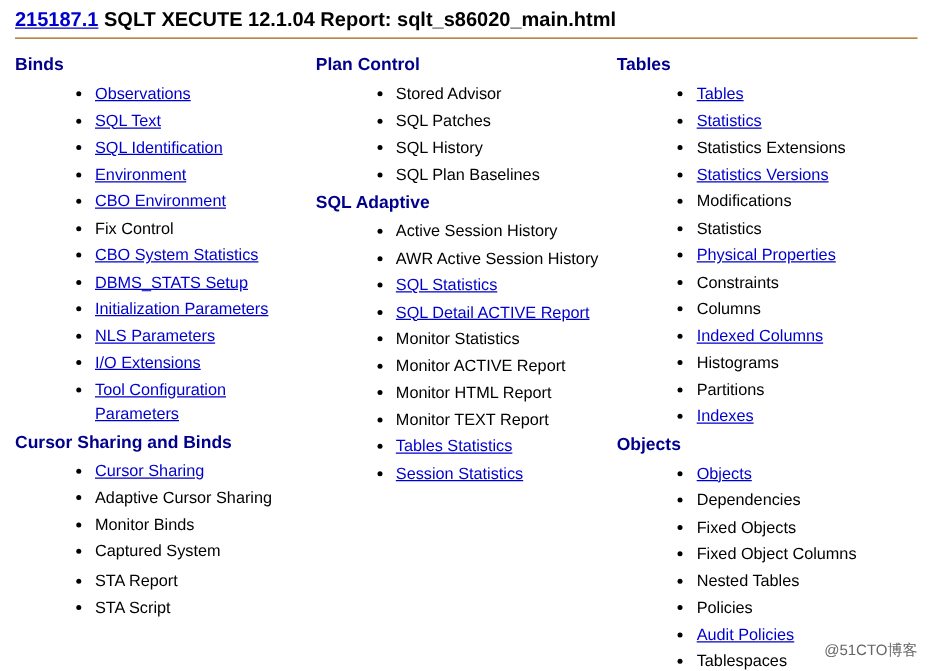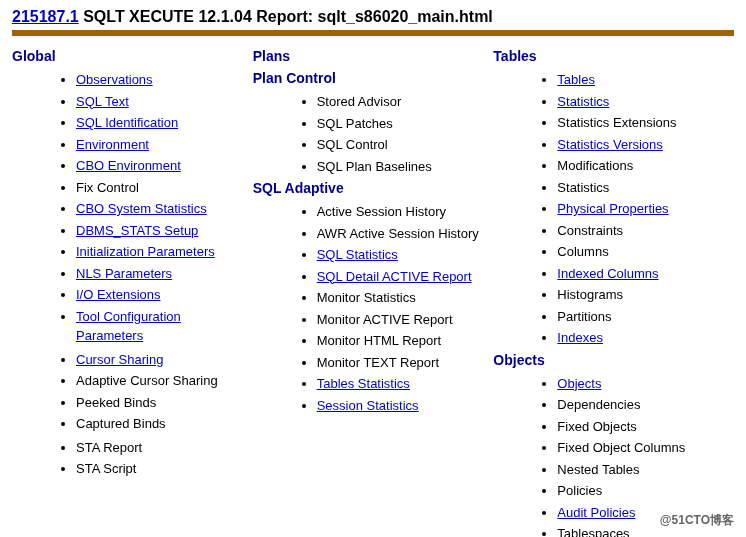--- a/index.html
+++ b/index.html
@@ -9,21 +9,21 @@
       background: #fff;
       color: #000;
       width: 746px;
       min-height: 537px;
       padding: 8px 12px 12px 12px;
     }
     .page-title {
       font-size: 16px;
       font-weight: bold;
       margin-bottom: 12px;
-      border-bottom: 6px solid #a16207;
+      border-bottom: 1px solid #a16207;
       padding-bottom: 4px;
     }
     .page-title a {
       color: #00c;
       text-decoration: underline;
     }
     .columns-wrapper {
       display: flex;
       gap: 0;
       align-items: flex-start;
@@ -61,72 +61,71 @@
       font-size: 18px;
       margin-left: 4px;
       display: inline-block;
     }
     .watermark {
       position: fixed;
       bottom: 8px;
       right: 12px;
       color: #666;
       font-size: 12px;
-      font-weight: bold;
     }
   </style>
 </head>
 <body>
 
 <div class="page-title">
   <a href="#">215187.1</a>
   <span> <span>SQLT XECUTE 12.1.04  Report: sqlt_s86020_main.html</span></span>
 </div>
 
 <div class="columns-wrapper">
 
   <div class="col">
-    <div class="section-title">Global</div>
+    <div class="section-title">Binds</div>
     <ul>
 
     <li><a href="#">Observations</a></li>
         <li><a href="#">SQL Text</a></li>
         <li><a href="#">SQL Identification</a></li>
         <li><a href="#">Environment</a></li>
         <li><a href="#">CBO Environment</a></li>
         <li>Fix Control</li>
         <li><a href="#">CBO System Statistics</a></li>
         <li><a href="#">DBMS_STATS Setup</a></li>
         <li><a href="#">Initialization Parameters</a></li>
         <li><a href="#">NLS Parameters</a></li>
         <li><a href="#">I/O Extensions</a></li>
         <li><a href="#">Tool Configuration Parameters</a></li>
       </ul>
 
+    <div class="section-title">Cursor Sharing and Binds</div>
     <ul>
     <li><a href="#">Cursor Sharing</a></li>
         <li>Adaptive Cursor Sharing</li>
-        <li>Peeked Binds</li>
-        <li>Captured Binds</li>
+        <li>Monitor Binds</li>
+        <li>Captured System</li>
       </ul>
 
     <ul>
     <li>STA Report</li>
         <li>STA Script</li>
       </ul>
   </div>
 
   <div class="col">
-    <div class="section-title">Plans</div>
 
     <div class="section-title">Plan Control</div>
     <ul>
     <li>Stored Advisor</li>
         <li>SQL Patches</li>
-        <li>SQL Control</li>
+        <li>SQL History</li>
         <li>SQL Plan Baselines</li>
       </ul>
 
     <div class="section-title">SQL Adaptive</div>
     <ul>
     <li>Active Session History</li>
         <li>AWR Active Session History</li>
         <li><a href="#">SQL Statistics</a></li>
         <li><a href="#">SQL Detail ACTIVE Report</a></li>
         <li>Monitor Statistics</li>

